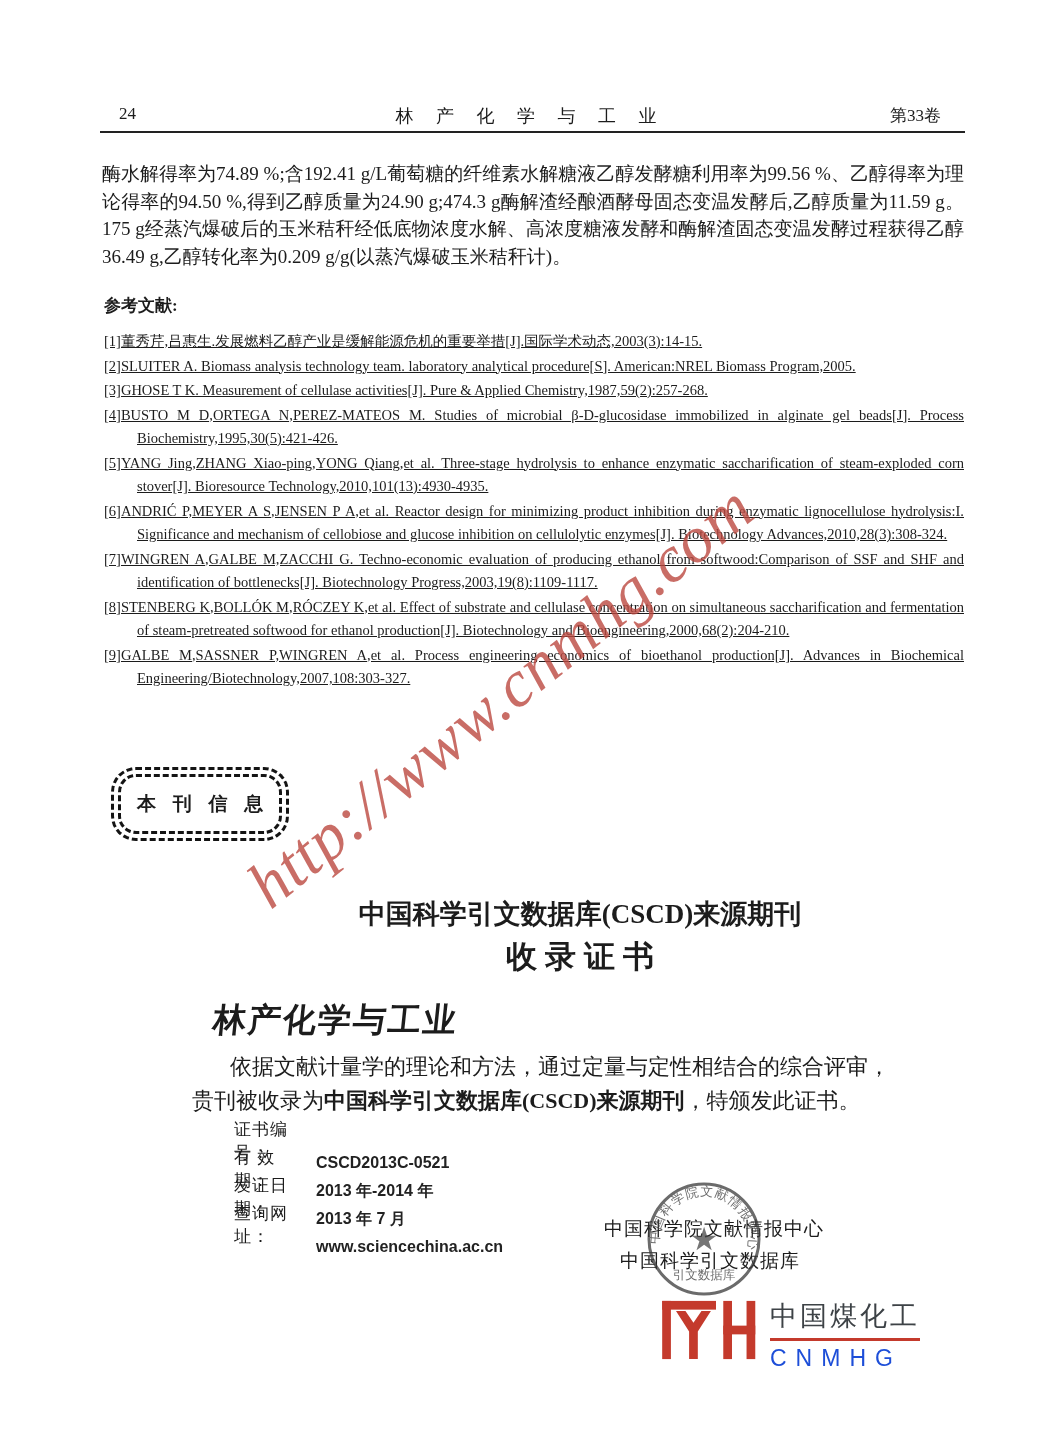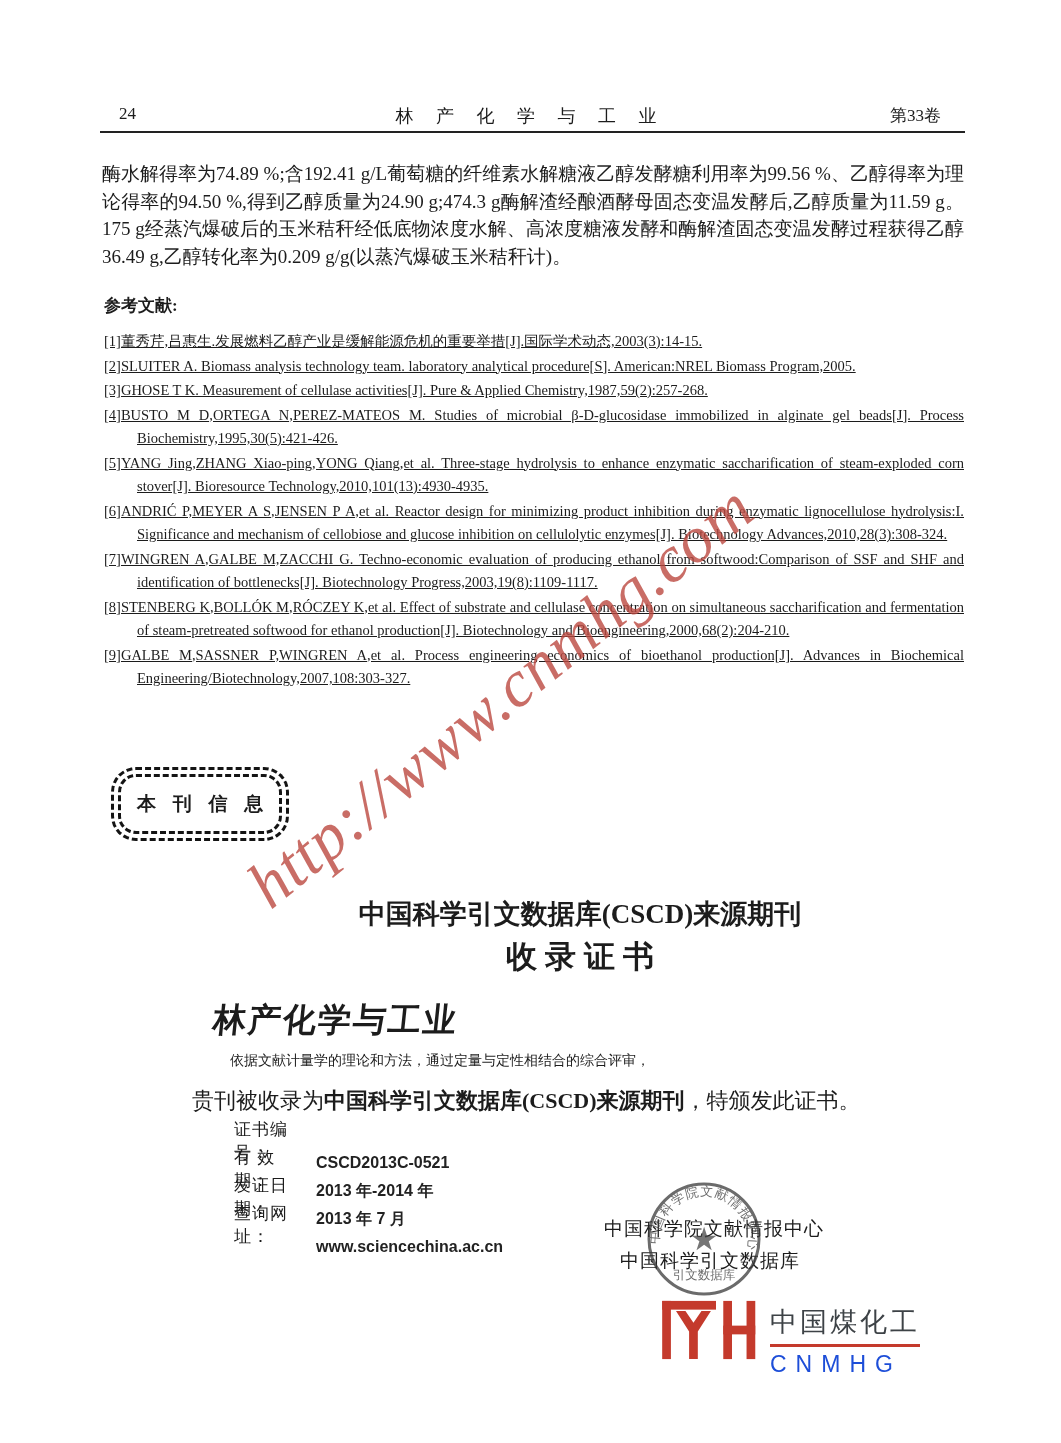--- a/index.html
+++ b/index.html
@@ -41,36 +41,36 @@
     color:rgba(188,72,64,0.80);letter-spacing:1px;
     pointer-events:none;
   }
   
   .cert-title1{position:absolute;left:300px;top:896px;width:560px;text-align:center;font-size:27px;font-weight:bold;}
   .cert-title2{position:absolute;left:300px;top:936px;width:560px;text-align:center;font-size:31px;font-weight:bold;letter-spacing:8px;text-indent:8px;}
   .cert-journal{
     position:absolute;left:213px;top:998px;font-size:33px;font-weight:bold;
     transform:skewX(-6deg);letter-spacing:2px;
   }
-  .cert-body1{position:absolute;left:230px;top:1052px;width:680px;font-size:14px;}
+  .cert-body1{position:absolute;left:230px;top:1052px;width:680px;font-size:22px;}
   .cert-body2{position:absolute;left:192px;top:1086px;width:730px;font-size:22px;}
   .cert-body2 .b{font-weight:bold;}
   .cert-fields{position:absolute;left:234px;top:1127px;}
   .cert-row{font-size:17px;height:28px;display:flex;align-items:center;}
   .cert-row .lbl{width:76px;letter-spacing:1px;}
   .cert-row .val{font-family:"Liberation Sans","DejaVu Sans",sans-serif;font-weight:bold;font-size:16px;margin-left:6px;color:#222;margin-top:44px;}
   .issuer1{position:absolute;left:604px;top:1216px;font-size:19px;letter-spacing:1px;}
   .issuer2{position:absolute;left:620px;top:1248px;font-size:19px;letter-spacing:1px;}
   .seal{position:absolute;left:645px;top:1180px;opacity:.75;}
   
   .logo{position:absolute;left:660px;top:1298px;display:flex;align-items:flex-start;}
   .logo-mark{width:96px;height:64px;}
   .logo-text{margin-left:14px;}
   .logo-cn{font-family:"Liberation Sans","DejaVu Sans",sans-serif;font-size:27px;color:#3d4246;letter-spacing:3px;
-           padding-bottom:4px;border-bottom:3px solid #c43a2c;margin-top:6px;}
+           padding-bottom:4px;border-bottom:3px solid #c43a2c;}
   .logo-en{font-family:"Liberation Sans","DejaVu Sans",sans-serif;font-size:23px;color:#1d4ed8;letter-spacing:9px;margin-top:4px;}
 </style>
 </head>
 <body>
 
 <div id="page">
 
   <div class="hdr-pagenum">24</div>
   <div class="hdr-title">林 产 化 学 与 工 业</div>
   <div class="hdr-vol">第33卷</div>

